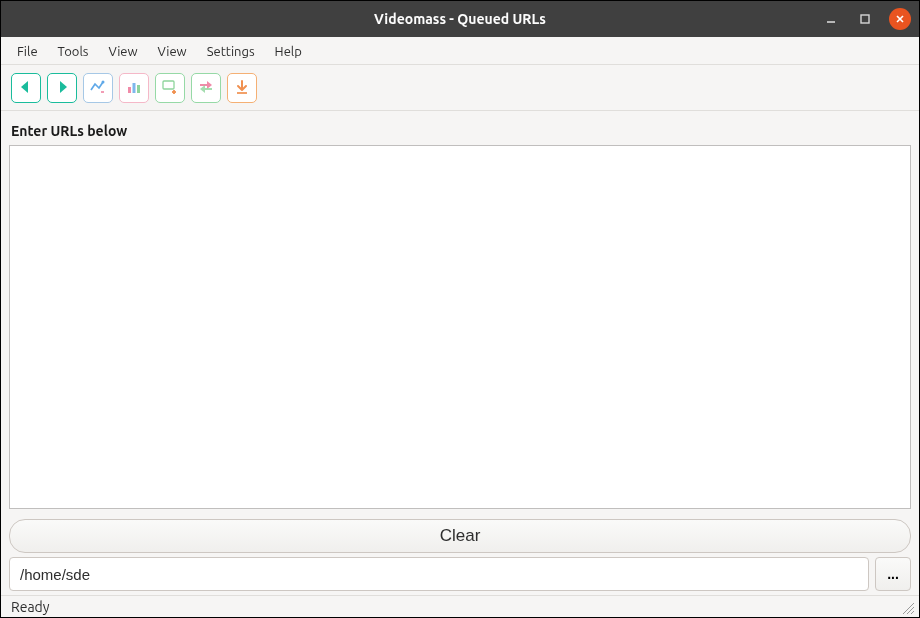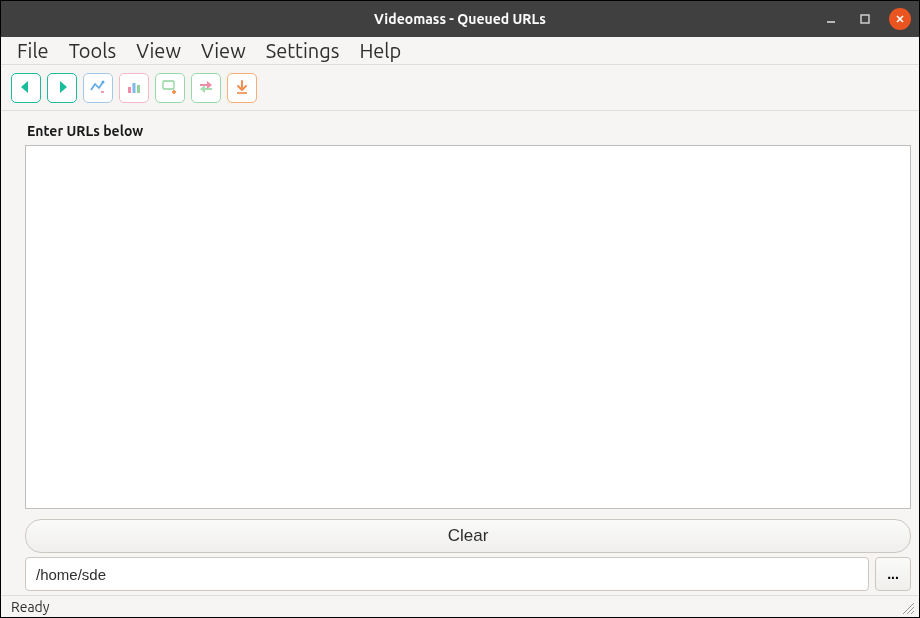--- a/index.html
+++ b/index.html
@@ -61,21 +61,21 @@
     .win-btn svg {
       display: block;
     }
     .menubar {
       height: 28px;
       background: #f6f5f4;
       display: flex;
       align-items: center;
       padding: 0 6px;
       border-bottom: 1px solid #e0dedb;
-      font-size: 20px;
+      font-size: 13px;
       color: #2e2e2e;
     }
     .menu-item {
       padding: 4px 10px;
       cursor: pointer;
     }
     .toolbar {
       height: 46px;
       background: #f6f5f4;
       display: flex;
@@ -97,21 +97,21 @@
     }
     .tool-btn.teal { border-color: #1abc9c; }
     .tool-btn.blue { border-color: #a6c8e6; }
     .tool-btn.pink { border-color: #f5b8c8; }
     .tool-btn.green { border-color: #96d9a6; }
     .tool-btn.orange { border-color: #f5b074; }
     .content {
       flex: 1;
       display: flex;
       flex-direction: column;
-      padding: 8px 8px 0 24px;
+      padding: 8px 8px 0 8px;
       overflow: hidden;
     }
     .label-text {
       font-weight: 700;
       font-size: 14px;
       color: #1a1a1a;
       padding: 4px 2px 6px 2px;
     }
     .url-textarea {
       flex: 1;

